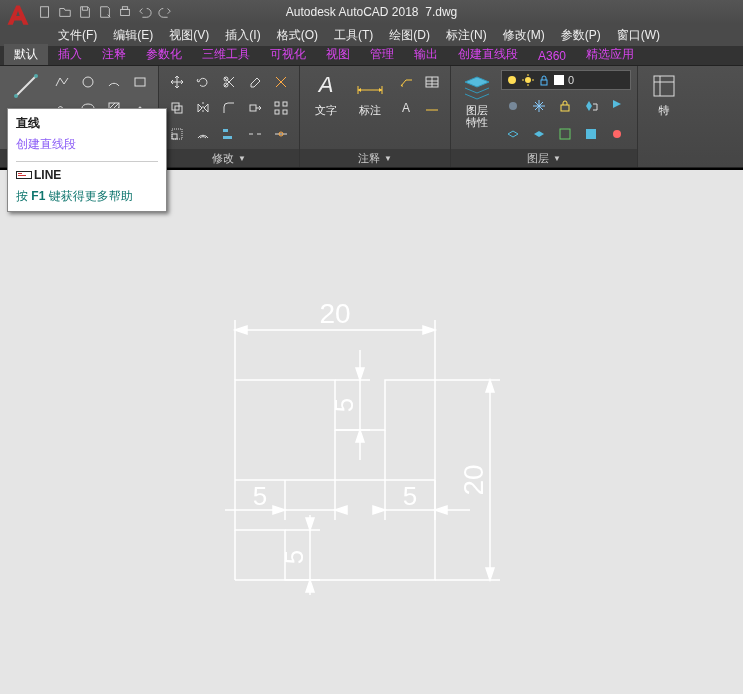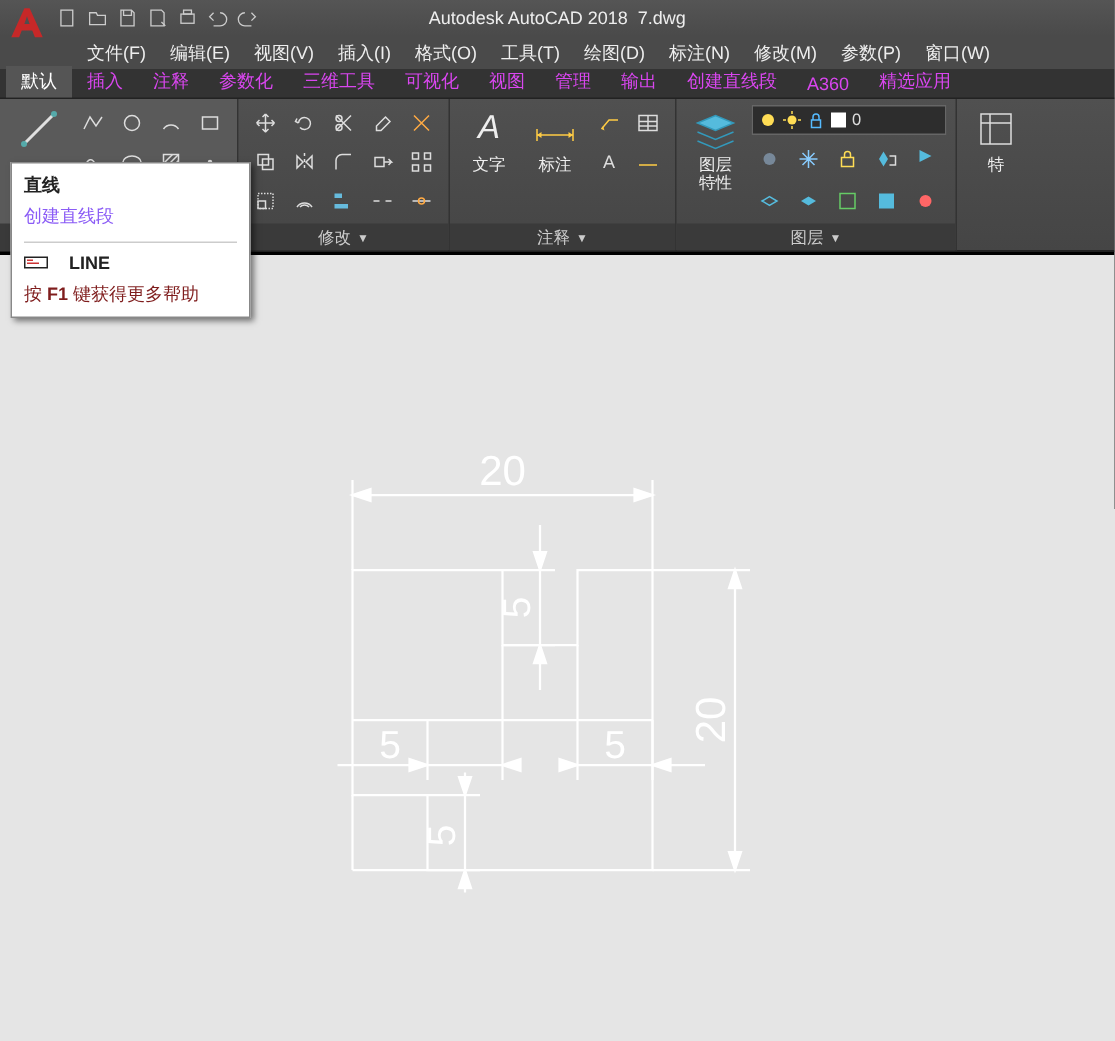--- a/index.html
+++ b/index.html
@@ -40,23 +40,23 @@
 
 
 .layer-combo { width: 130px; height: 20px; background: #2d2d2d; border: 1px solid #666; display: flex; align-items: center; gap: 4px; padding: 0 4px; color: #ddd; font-size: 11px; }
 .layer-panel-body { display: flex; flex-direction: column; gap: 4px; }
 .layer-icon-row { display: flex; gap: 2px; }
 
 
 .tooltip { position: absolute; left: 7px; top: 108px; width: 160px; background: #fff; color: #222; border: 1px solid #888; box-shadow: 2px 2px 4px rgba(0,0,0,0.5); z-index: 10; padding: 6px 8px; font-size: 12px; }
 .tooltip .tt-title { font-weight: bold; margin-bottom: 4px; }
 .tooltip .tt-desc { color: #8b5cf6; margin-bottom: 8px; }
-.tooltip .tt-cmd { display: flex; align-items: center; gap: 14px; border-top: 1px solid #ccc; padding-top: 6px; margin-bottom: 6px; }
+.tooltip .tt-cmd { display: flex; align-items: center; gap: 2px; border-top: 1px solid #ccc; padding-top: 6px; margin-bottom: 6px; }
 .tooltip .tt-cmd-icon { width: 16px; height: 12px; }
-.tooltip .tt-help { color: #7f1d1d; }
+.tooltip .tt-help { color: #0f766e; }
 .tooltip .tt-help b { font-weight: bold; }
 
 
 .canvas { position: absolute; left: 0; top: 170px; right: 0; bottom: 0; background: #e5e5e5; }
 .canvas svg { width: 100%; height: 100%; }
 .cursor-mark { position: absolute; left: 2px; top: 175px; color: #fff; font-size: 11px; }
 </style>
 </head>
 <body>
 

